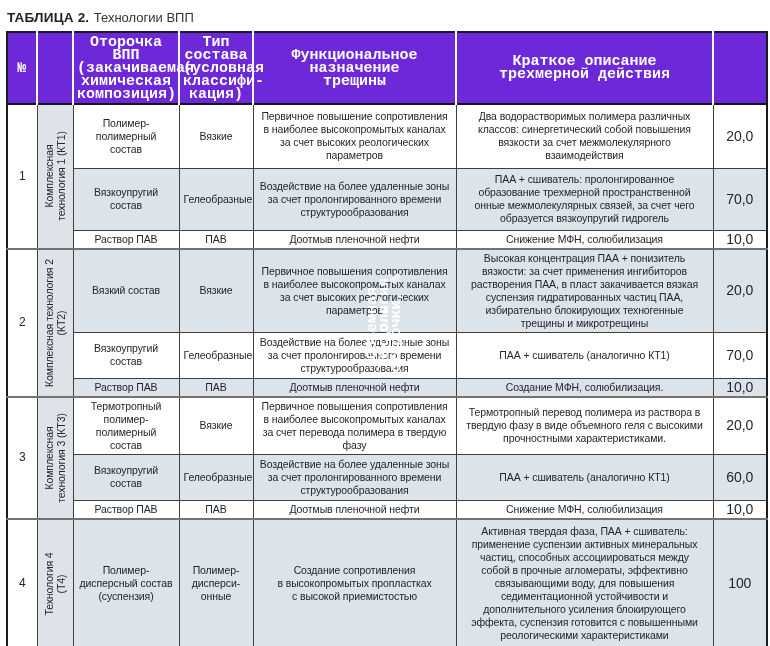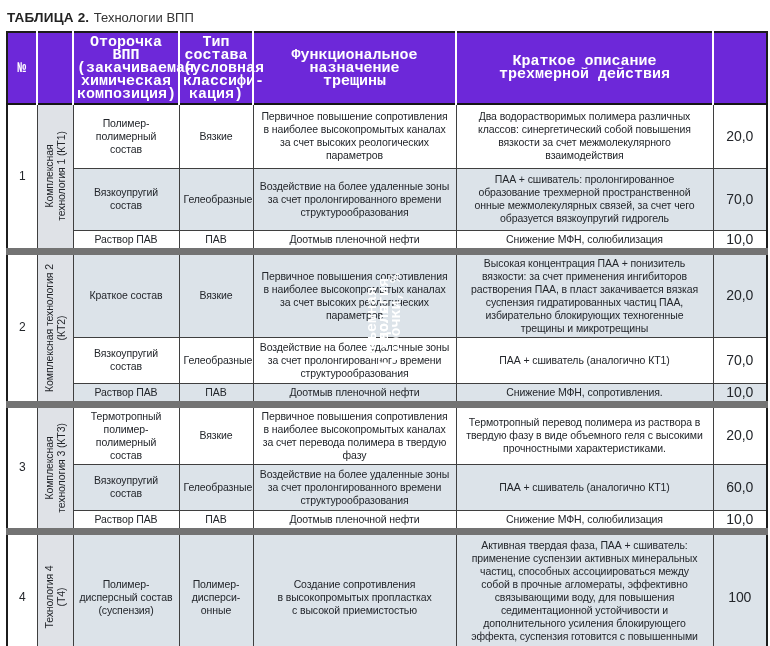--- a/index.html
+++ b/index.html
@@ -8,21 +8,21 @@
   .title-main{font-size:13.5px;font-weight:bold;color:#222;letter-spacing:0.2px;}
   .title-sub{font-size:13px;font-weight:400;color:#333;}
   table.vpp{border-collapse:collapse;table-layout:fixed;width:760px;margin-left:6px;border:2px solid #1c1c1c;}
   td,th{box-sizing:border-box;}
   thead th{background:#6d28d9;color:#fff;font-size:15px;font-weight:bold;line-height:13px;
     text-align:center;vertical-align:middle;border:none;border-right:2px solid #fff;
     padding:2px 3px;white-space:pre-line;font-family:Liberation Mono, monospace;}
   thead th:last-child{border-right:none;}
   tbody td{border:1px solid #3f3f3f;font-size:10.5px;line-height:13px;text-align:center;
     vertical-align:middle;padding:2px 4px;white-space:pre-line;letter-spacing:-0.1px;background:#fff;}
-  tbody tr.group-start td{border-top:7px solid #737373;}
+  tbody tr.group-start td{border-top:2px solid #737373;}
   tbody tr:first-child td{border-top:2px solid #151515;}
   td.shade{background:#dce3e9;}
   td.techcell{background:#dfe2e7;}
   td.numcell{font-size:12px;background:#fff;}
   td.sharecell{font-size:14px;}
   td.vcell{position:relative;}
   .vtext{position:absolute;left:50%;top:50%;transform:translate(-50%,-50%) rotate(-90deg);
     white-space:pre-line;width:max-content;text-align:center;line-height:12px;}
   th .vtext{font-weight:bold;}
 </style>
@@ -103,21 +103,21 @@
       <td>ПАВ</td>
       <td>Доотмыв пленочной нефти</td>
       <td>Снижение МФН, солюбилизация</td>
       <td class="sharecell">10,0</td>
     </tr>
 
     <tr style="height:82px" class="group-start">
       <td class="numcell" rowspan="3">2</td>
       <td class="techcell vcell" rowspan="3"><div class="vtext">Комплексная технология 2
 (КТ2)</div></td>
-      <td class="shade">Краткое состав</td>
+      <td class="shade">Вязкий состав</td>
       <td class="shade">Вязкие</td>
       <td class="shade">Первичное повышения сопротивления
 в наиболее высокопромытых каналах
 за счет высоких реологических
 параметров</td>
       <td class="shade">Высокая концентрация ПАА + понизитель
 вязкости: за счет применения ингибиторов
 растворения ПАА, в пласт закачивается вязкая
 суспензия гидратированных частиц ПАА,
 избирательно блокирующих техногенные
@@ -131,21 +131,21 @@
       <td>Воздействие на более удаленные зоны
 за счет пролонгированного времени
 структурообразования</td>
       <td>ПАА + сшиватель (аналогично КТ1)</td>
       <td class="sharecell">70,0</td>
     </tr>
     <tr style="height:18px">
       <td class="shade">Раствор ПАВ</td>
       <td class="shade">ПАВ</td>
       <td class="shade">Доотмыв пленочной нефти</td>
-      <td class="shade">Снижение МФН, сопротивления.</td>
+      <td class="shade">Создание МФН, солюбилизация.</td>
       <td class="shade sharecell">10,0</td>
     </tr>
 
     <tr style="height:56px" class="group-start">
       <td class="numcell" rowspan="3">3</td>
       <td class="techcell vcell" rowspan="3"><div class="vtext">Комплексная
 технология 3 (КТ3)</div></td>
       <td>Термотропный
 полимер-
 полимерный

